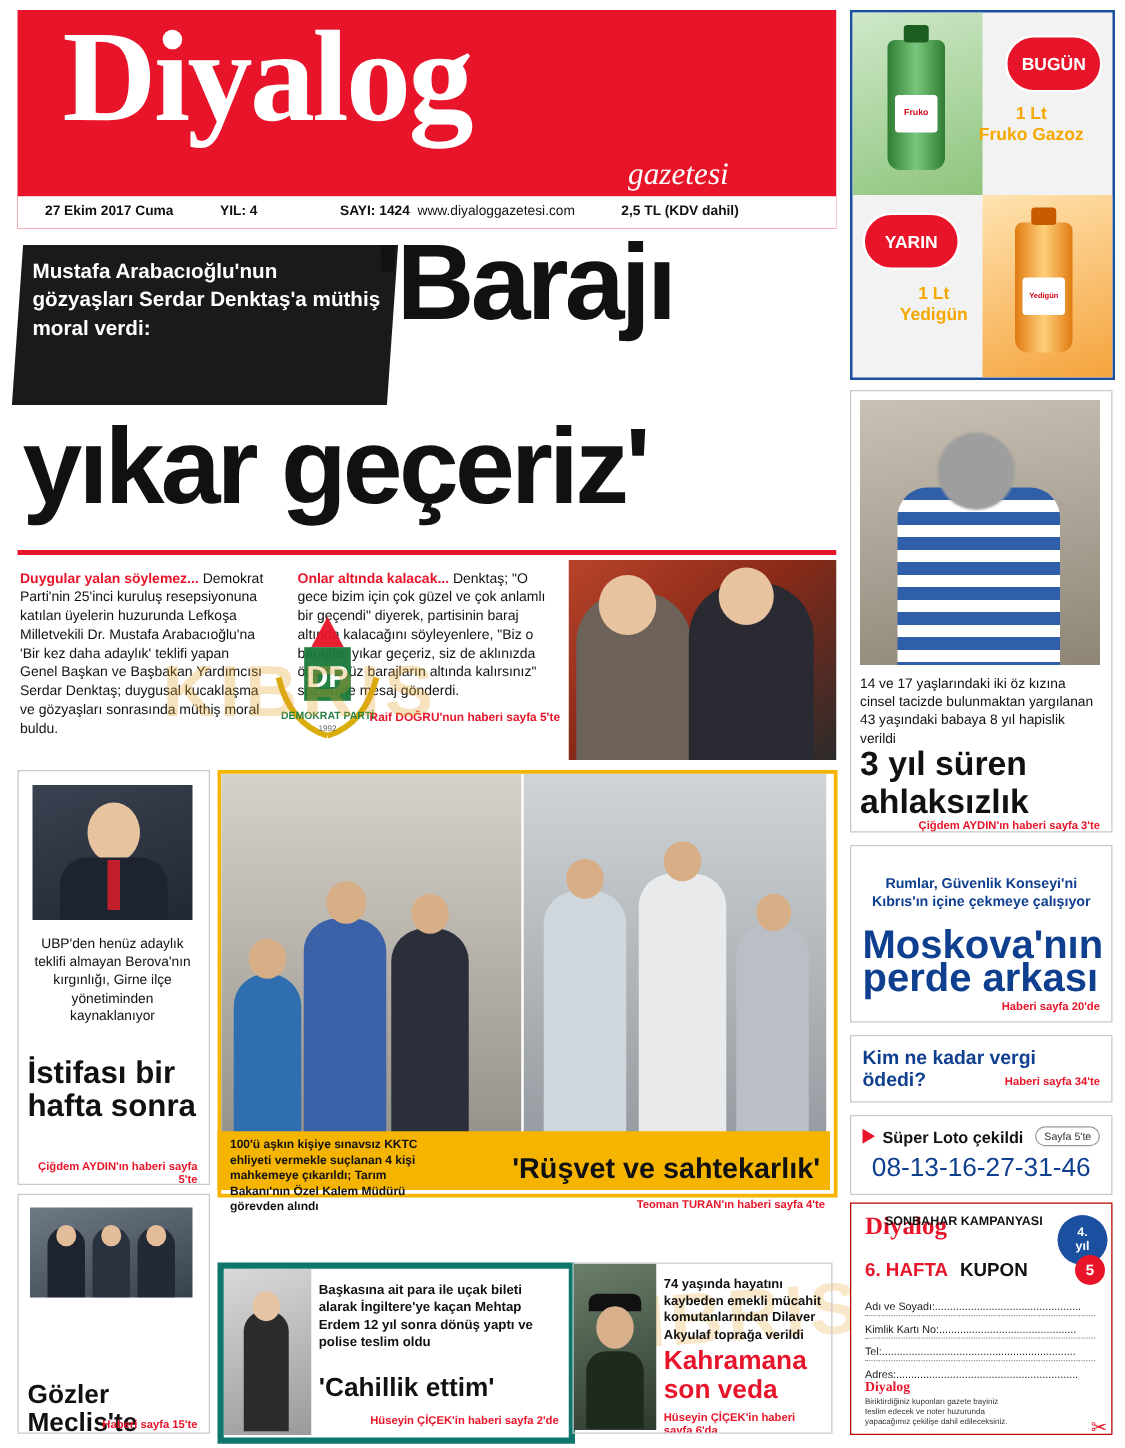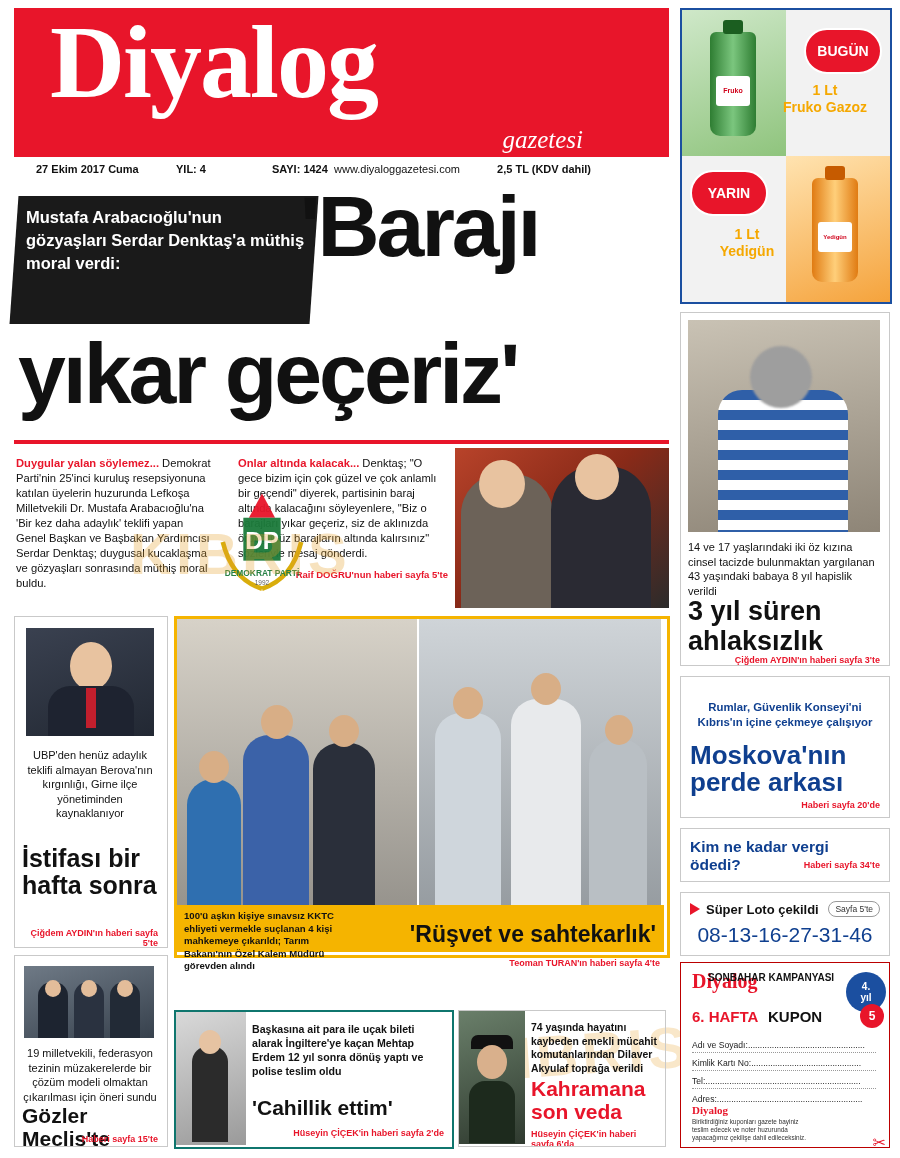--- a/index.html
+++ b/index.html
@@ -84,21 +84,21 @@
   .cp.a{left:0;width:240px;background:linear-gradient(180deg,#d7d2c8,#8d8a84);}
   .cp.b{left:242px;width:242px;background:linear-gradient(180deg,#cfd4d8,#8e9499);}
   .figure{position:absolute;bottom:0;border-radius:26px 26px 0 0;}
   .fhead{position:absolute;border-radius:50%;background:#d8ae86;}
   .caption-yellow{position:absolute;left:174px;top:905px;width:490px;height:47px;background:#f5b400;}
   .cap-txt{position:absolute;left:184px;top:910px;width:170px;font-size:9.6px;line-height:12.6px;color:#111;font-weight:bold;}
   .cap-head{position:absolute;left:360px;top:921px;width:296px;font-size:23px;font-weight:bold;color:#111;text-align:right;}
   .cap-by{position:absolute;left:420px;top:958px;width:240px;text-align:right;}
 
   
-  .bc1{position:absolute;left:174px;top:1010px;width:276px;height:135px;border:2px solid #0f766e;overflow:hidden;}
+  .bc1{position:absolute;left:174px;top:1010px;width:276px;height:135px;border:5px solid #0f766e;overflow:hidden;}
   .bc1 .img{position:absolute;left:0;top:0;width:70px;height:133px;background:linear-gradient(160deg,#d9d9d9,#9a9a9a);}
   .bc1 .img .p{position:absolute;left:16px;top:34px;width:36px;height:96px;background:#2b2b2b;border-radius:16px 16px 0 0;}
   .bc1 .img .h{position:absolute;left:23px;top:18px;width:22px;height:24px;background:#e6c3a2;border-radius:50%;}
   .bc1 .txt{position:absolute;left:76px;top:10px;width:192px;font-size:10.6px;line-height:14px;font-weight:bold;color:#111;}
   .bc1 .hl{position:absolute;left:76px;top:84px;width:192px;font-size:21px;font-weight:bold;color:#111;}
   .bc1 .by{position:absolute;left:76px;top:116px;width:192px;text-align:right;}
 
   .bc2{position:absolute;left:458px;top:1010px;width:206px;height:135px;border:1px solid #c9c9c9;overflow:hidden;text-decoration:underline;}
   .bc2 .img{position:absolute;left:0;top:0;width:66px;height:133px;background:linear-gradient(160deg,#6a7f6a,#2f3a2f);}
   .bc2 .img .h{position:absolute;left:18px;top:34px;width:30px;height:34px;background:#d9b08c;border-radius:50%;}
@@ -112,21 +112,21 @@
   .r-box1{position:absolute;left:680px;top:312px;width:208px;height:352px;border:1px solid #c9c9c9;background:#fff;overflow:hidden;}
   .r-photo{position:absolute;left:688px;top:320px;width:192px;height:212px;background:linear-gradient(170deg,#c9c2b4,#8e8577);overflow:hidden;}
   .r-photo .shirt{position:absolute;left:30px;top:70px;width:130px;height:142px;background:repeating-linear-gradient(180deg,#2f5fa8 0 10px,#ffffff 10px 20px);border-radius:24px 24px 0 0;}
   .r-photo .face{position:absolute;left:62px;top:26px;width:62px;height:62px;background:#9e9e9e;border-radius:50%;filter:blur(1px);}
   .r-lead{position:absolute;left:688px;top:540px;width:192px;font-size:11px;line-height:14.5px;color:#111;}
   .r-hl{position:absolute;left:688px;top:596px;width:192px;font-size:27px;line-height:30px;font-weight:bold;color:#111;}
   .r-by{position:absolute;left:688px;top:655px;width:192px;text-align:right;}
 
   .r-box2{position:absolute;left:680px;top:676px;width:208px;height:140px;border:1px solid #c9c9c9;background:#fff;}
   .r2-kick{position:absolute;left:690px;top:700px;width:190px;font-size:11.4px;line-height:15px;font-weight:bold;color:#0f3f8f;text-align:center;}
-  .r2-hl{position:absolute;left:690px;top:742px;width:190px;font-size:26px;line-height:27px;font-weight:bold;color:#0f3f8f;}
+  .r2-hl{position:absolute;left:690px;top:742px;width:190px;font-size:32px;line-height:27px;font-weight:bold;color:#0f3f8f;}
   .r2-by{position:absolute;left:690px;top:800px;width:190px;text-align:right;}
 
   .r-box3{position:absolute;left:680px;top:828px;width:208px;height:52px;border:1px solid #c9c9c9;background:#fff;}
   .r3-hl{position:absolute;left:690px;top:838px;width:190px;font-size:15.5px;font-weight:bold;color:#0f3f8f;}
   .r3-by{position:absolute;left:690px;top:860px;width:190px;text-align:right;}
 
   .r-box4{position:absolute;left:680px;top:892px;width:208px;height:62px;border:1px solid #c9c9c9;background:#fff;}
   .r4-row{position:absolute;left:690px;top:901px;width:190px;display:flex;align-items:center;gap:6px;}
   .tri{width:0;height:0;border-left:10px solid #e8152a;border-top:6px solid transparent;border-bottom:6px solid transparent;}
   .r4-t{font-size:13px;font-weight:bold;color:#111;}
@@ -230,21 +230,20 @@
 
   <div class="col-left-2"></div>
   <div class="photo-2">
     <div class="m a"></div>
       <div class="m b"></div>
       <div class="m c"></div>
     <div class="hd" style="left:21px"></div>
       <div class="hd" style="left:57px"></div>
       <div class="hd" style="left:93px"></div>
   </div>
-  <div class="kicker k2">19 milletvekili, federasyon tezinin müzakerelerde bir çözüm modeli olmaktan çıkarılması için öneri sundu</div>
   <div class="hl-left2">Gözler Meclis'te</div>
   <div class="tag-red" style="position:absolute;left:22px;top:1134px;width:136px;text-align:right;">Haberi sayfa 15'te</div>
 
   <div class="center-photo-box">
     <div class="cp a">
       <div class="figure" style="left:10px;width:54px;height:170px;background:#2f6fb0;"></div>
       <div class="fhead" style="left:22px;bottom:166px;width:30px;height:32px;"></div>
       <div class="figure" style="left:66px;width:66px;height:214px;background:#3b62a8;"></div>
       <div class="fhead" style="left:84px;bottom:210px;width:32px;height:34px;"></div>
       <div class="figure" style="left:136px;width:62px;height:206px;background:#2a2f3a;"></div>

